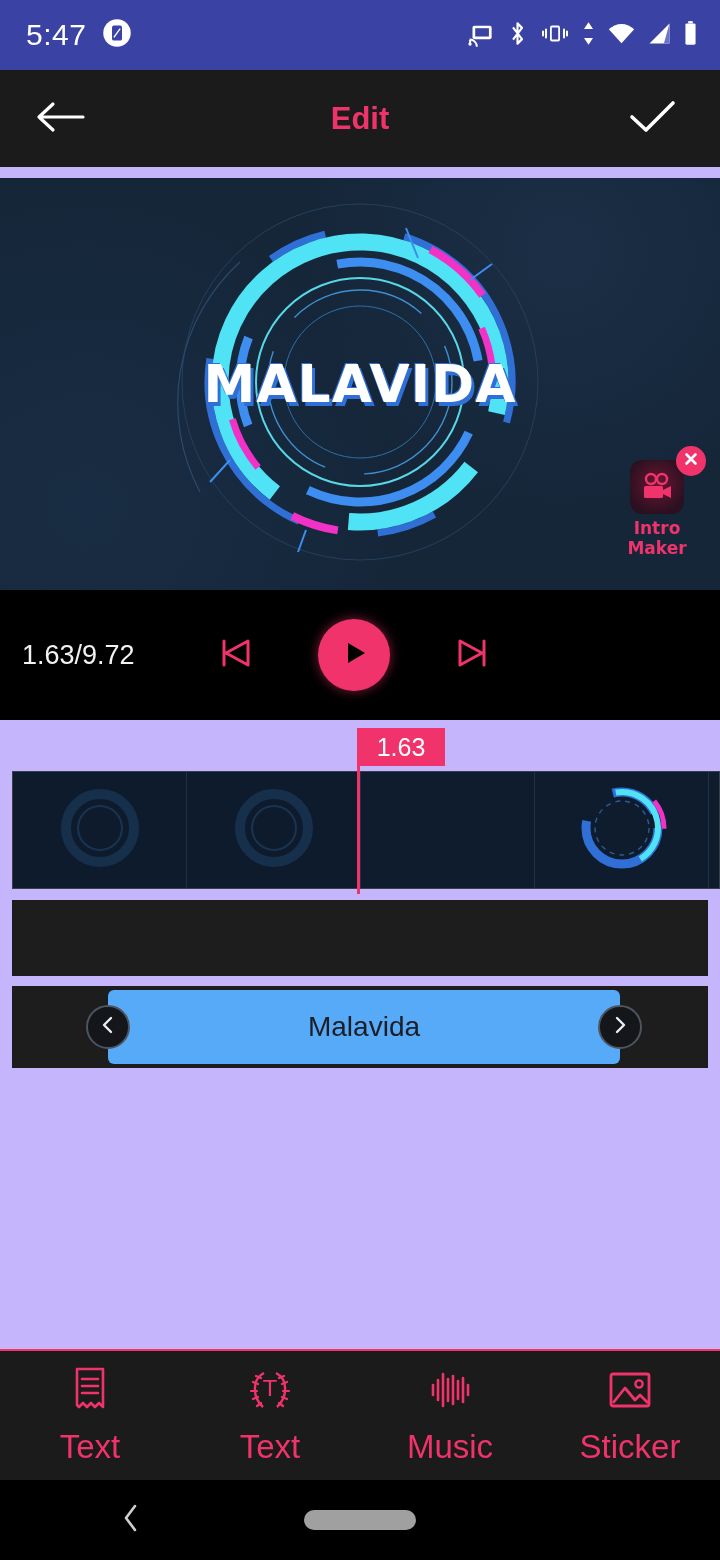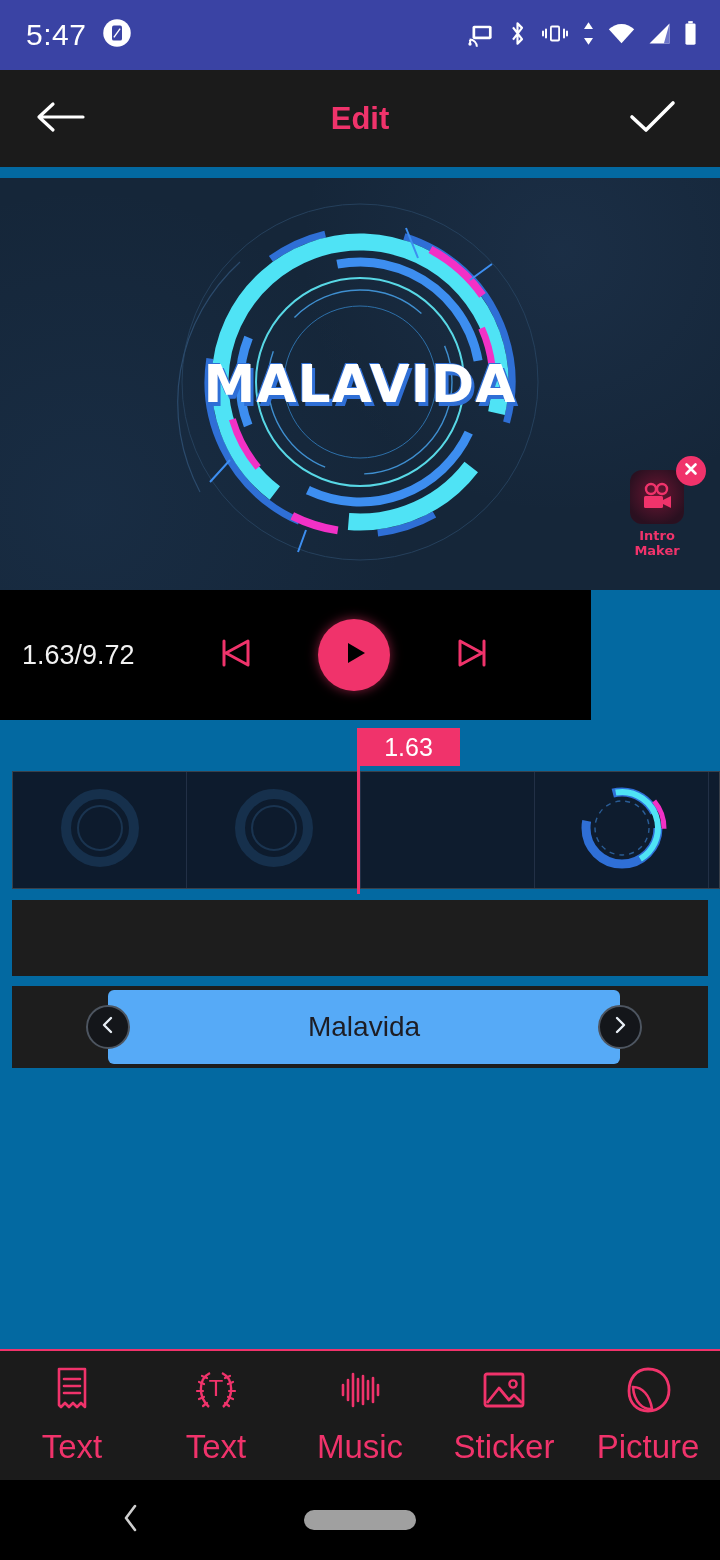--- a/index.html
+++ b/index.html
@@ -2,21 +2,21 @@
 <html><head>
 <meta charset="utf-8">
 <style>
   * { box-sizing: border-box; margin: 0; padding: 0; }
   html, body {
     width: 720px; height: 1560px;
     background: #000;
     font-family: "Liberation Sans", sans-serif;
     overflow: hidden;
   }
-  .screen { position: relative; width: 720px; height: 1560px; background: #0369a1; }
+  .screen { position: relative; width: 720px; height: 1560px; background: #c4b5fd; }
 
   
   .statusbar {
     position: absolute; top: 0; left: 0; width: 720px; height: 70px;
     background: #3a43a4;
     display: flex; align-items: center; justify-content: space-between;
     padding: 0 22px 0 26px;
   }
   .sb-left { display: flex; align-items: center; gap: 16px; }
   .sb-time { color: #fff; font-size: 30px; letter-spacing: .5px; }
@@ -57,44 +57,44 @@
     text-shadow: 3px 4px 0 #2f6fd6, -1px -1px 0 #2f6fd6;
     white-space: nowrap;
   }
   
   .watermark { position: absolute; right: 22px; bottom: 32px; width: 82px; text-align: center; }
   .wm-icon {
     width: 54px; height: 54px; margin: 0 auto; border-radius: 12px;
     background: radial-gradient(circle at 50% 45%, #6b1633 0%, #2a1020 75%);
     display: flex; align-items: center; justify-content: center;
   }
-  .wm-label { color: #f0336b; font-size: 13px; font-weight: bold; margin-top: 4px;
+  .wm-label { color: #f0336b; font-size: 17px; font-weight: bold; margin-top: 4px;
     font-family: "DejaVu Sans", sans-serif; }
   .wm-close {
     position: absolute; right: -8px; top: -14px; width: 30px; height: 30px;
     border-radius: 50%; background: #f0336b;
     display: flex; align-items: center; justify-content: center;
   }
 
   
   .transport {
-    position: absolute; top: 590px; left: 0; width: 591px; height: 130px;
+    position: absolute; top: 590px; left: 0; width: 720px; height: 130px;
     background: #000; display: flex; align-items: center;
   }
   .time-label { color: #f2f2f2; font-size: 27px; margin-left: 22px; width: 190px; }
   .transport-ctrls { display: flex; align-items: center; gap: 58px; }
   .play-btn {
     width: 72px; height: 72px; border-radius: 50%; background: #f0336b;
     display: flex; align-items: center; justify-content: center;
     box-shadow: 0 0 12px rgba(240,51,107,.55);
   }
 
   
   .playhead-badge {
-    position: absolute; top: 728px; left: 357px; width: 103px; height: 38px;
+    position: absolute; top: 728px; left: 357px; width: 88px; height: 38px;
     background: #f0336b; color: #fff; font-size: 25px;
     display: flex; align-items: center; justify-content: center;
   }
   .filmstrip {
     position: absolute; top: 771px; left: 12px; width: 708px; height: 118px;
     display: flex; overflow: hidden; border: 1px solid #39404a;
   }
   .frame { width: 174px; height: 116px; flex: none; position: relative; overflow: hidden;
            background: #0e1c2e; border-right: 1px solid #223046; }
   .frame.dim { background: #0d1b2d; }
@@ -408,29 +408,20 @@
       <span>
         <svg width="50" height="50" viewBox="0 0 50 50">
           <rect x="6" y="9" width="38" height="32" rx="2" fill="none" stroke="#f0336b" stroke-width="2.8"></rect>
           <circle cx="34" cy="19" r="3.6" fill="none" stroke="#f0336b" stroke-width="2.4"></circle>
           <path d="M8 38 L20 23 L30 35 L35 30 L43 38" fill="none" stroke="#f0336b" stroke-width="2.8" stroke-linejoin="round"></path>
         </svg>
       </span>
       <span class="tool-label">Sticker</span>
     </div>
 
-    <div class="tool">
-      <span>
-        <svg width="52" height="50" viewBox="0 0 52 50">
-          <path d="M26 4 C40 4 47 14 47 25 C47 37 38 46 26 46 C15 46 7 38 7 26 C7 14 14 4 26 4 Z" fill="none" stroke="#f0336b" stroke-width="2.8"></path>
-          <path d="M11 22 C20 22 28 30 30 44 C22 45 12 38 11 22 Z" fill="none" stroke="#f0336b" stroke-width="2.6"></path>
-        </svg>
-      </span>
-      <span class="tool-label">Picture</span>
-    </div>
   </div>
 
   <div class="navbar">
     <span class="nav-back">
       <svg width="26" height="34" viewBox="0 0 26 34">
           <path d="M17 5 L8 17 L17 29" stroke="#cfcfcf" stroke-width="2.6" fill="none" stroke-linecap="round" stroke-linejoin="round"></path>
         </svg>
     </span>
     <span class="nav-pill"></span>
   </div>

